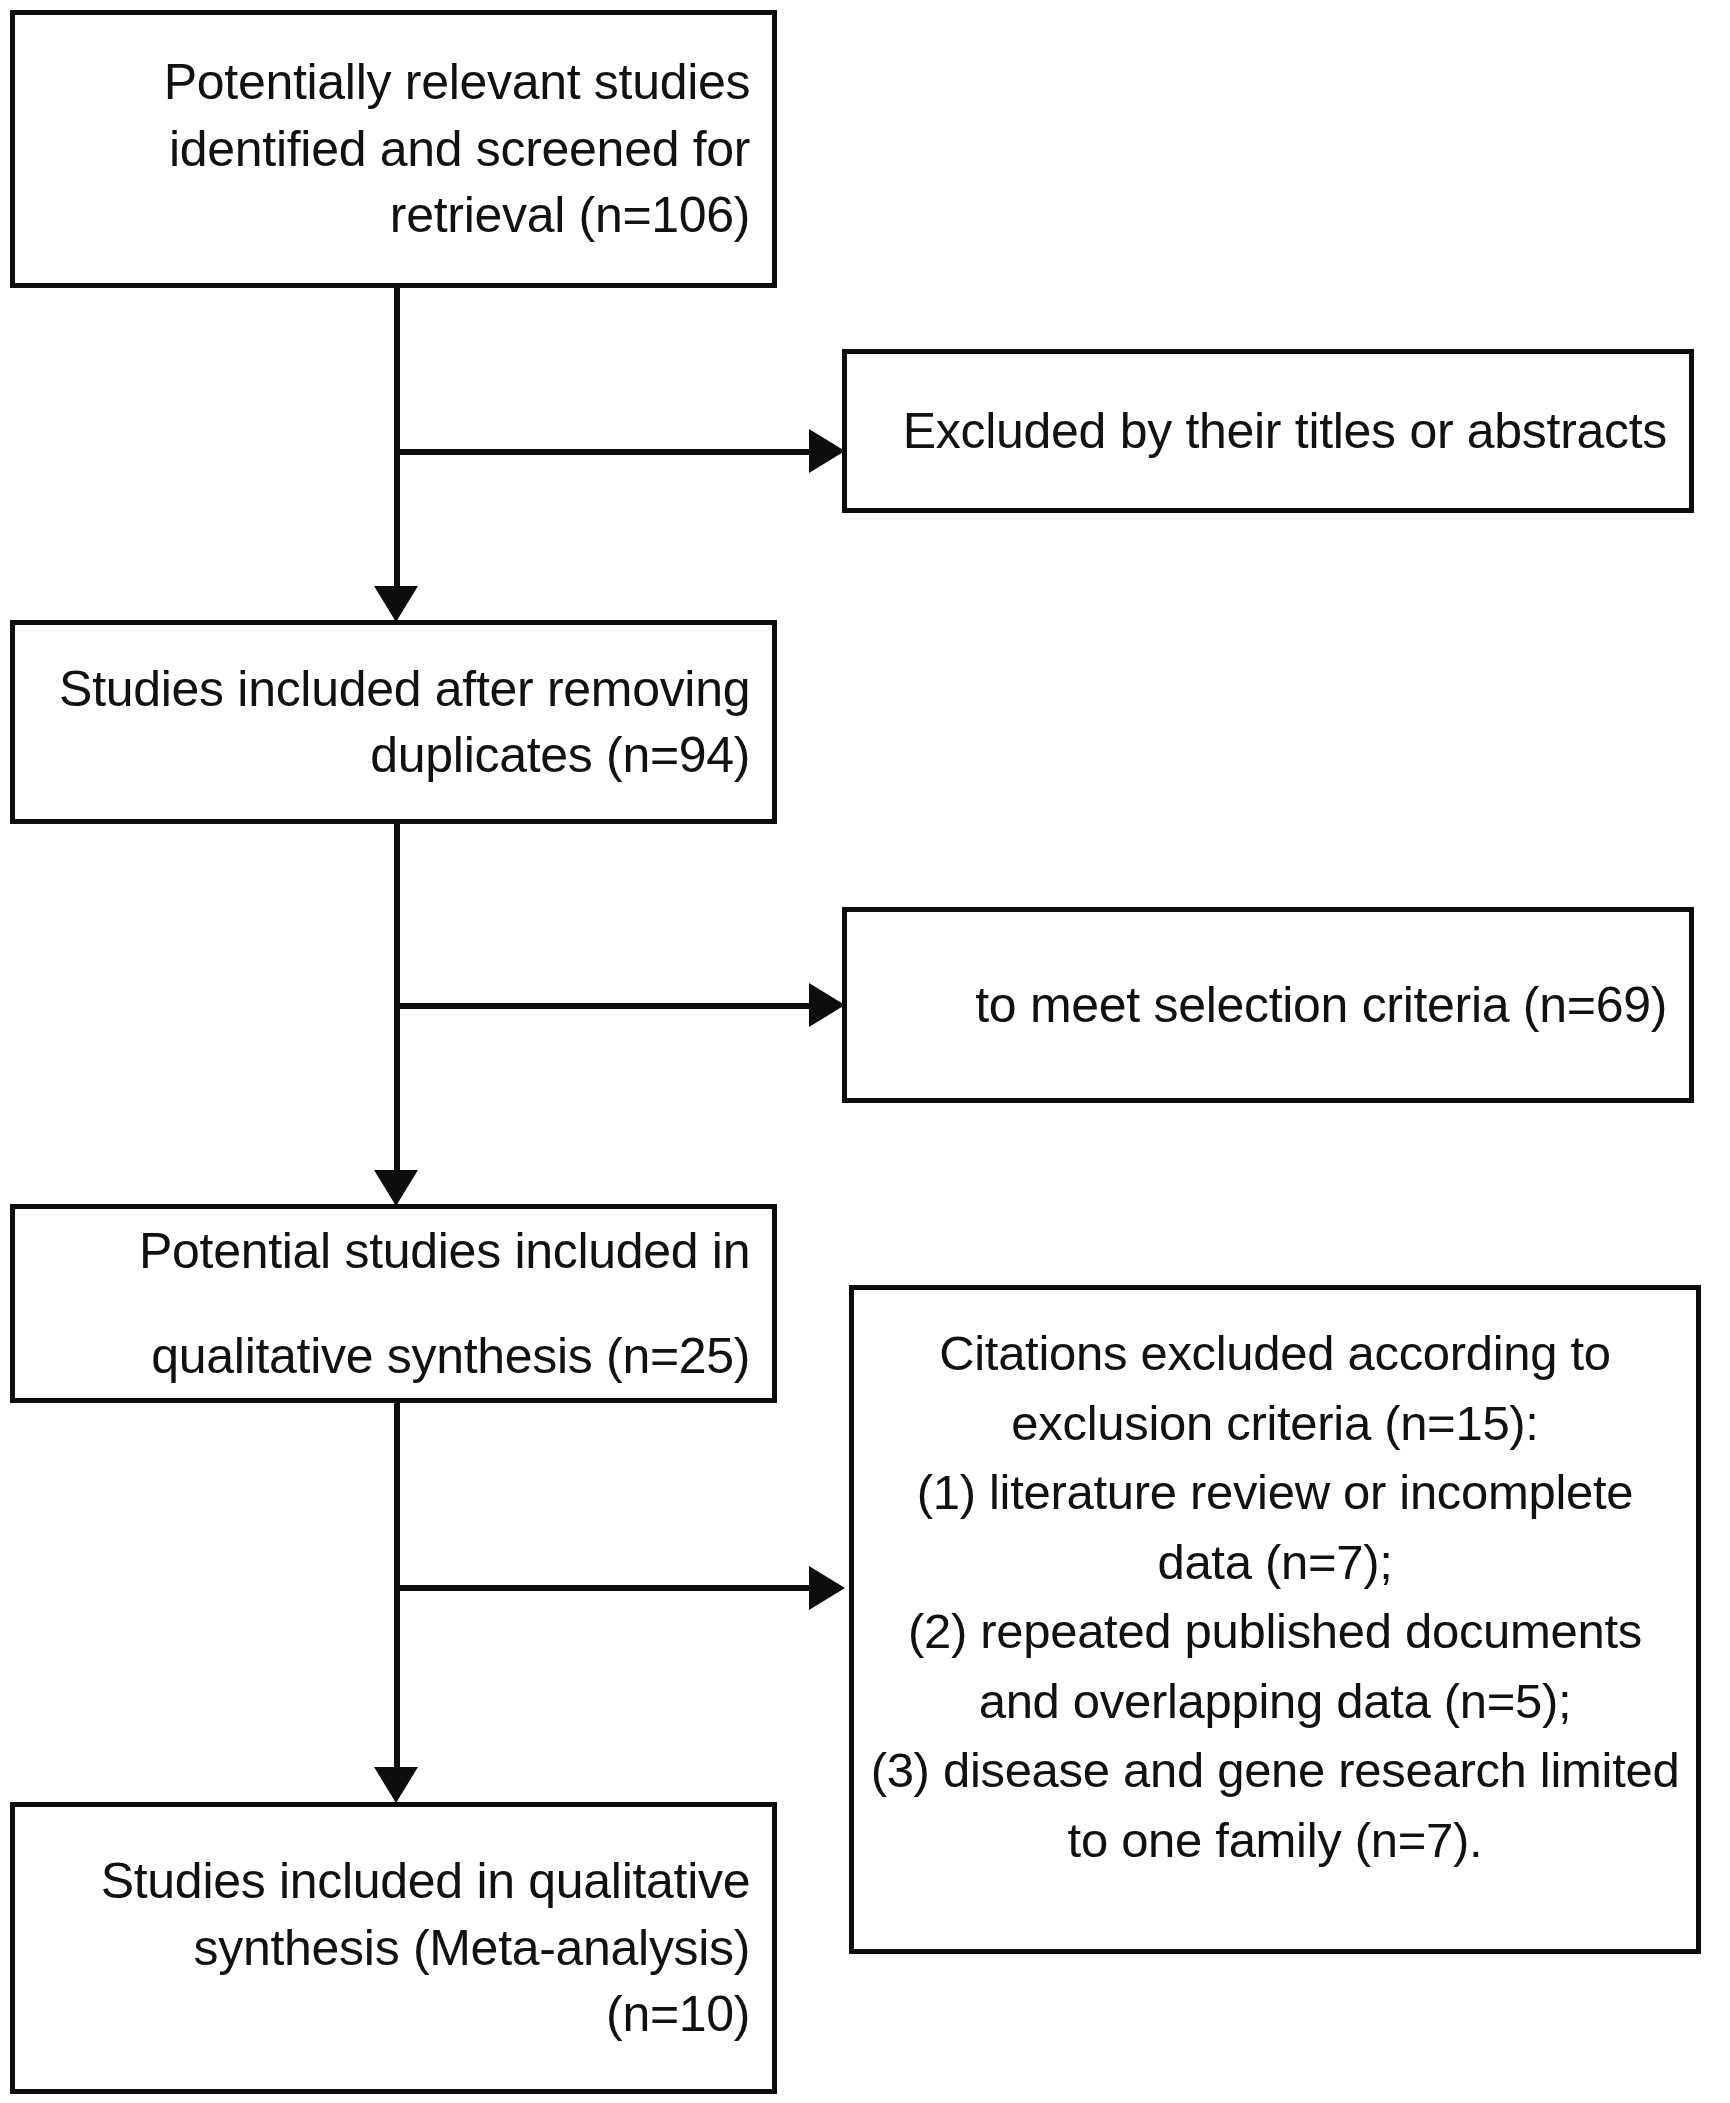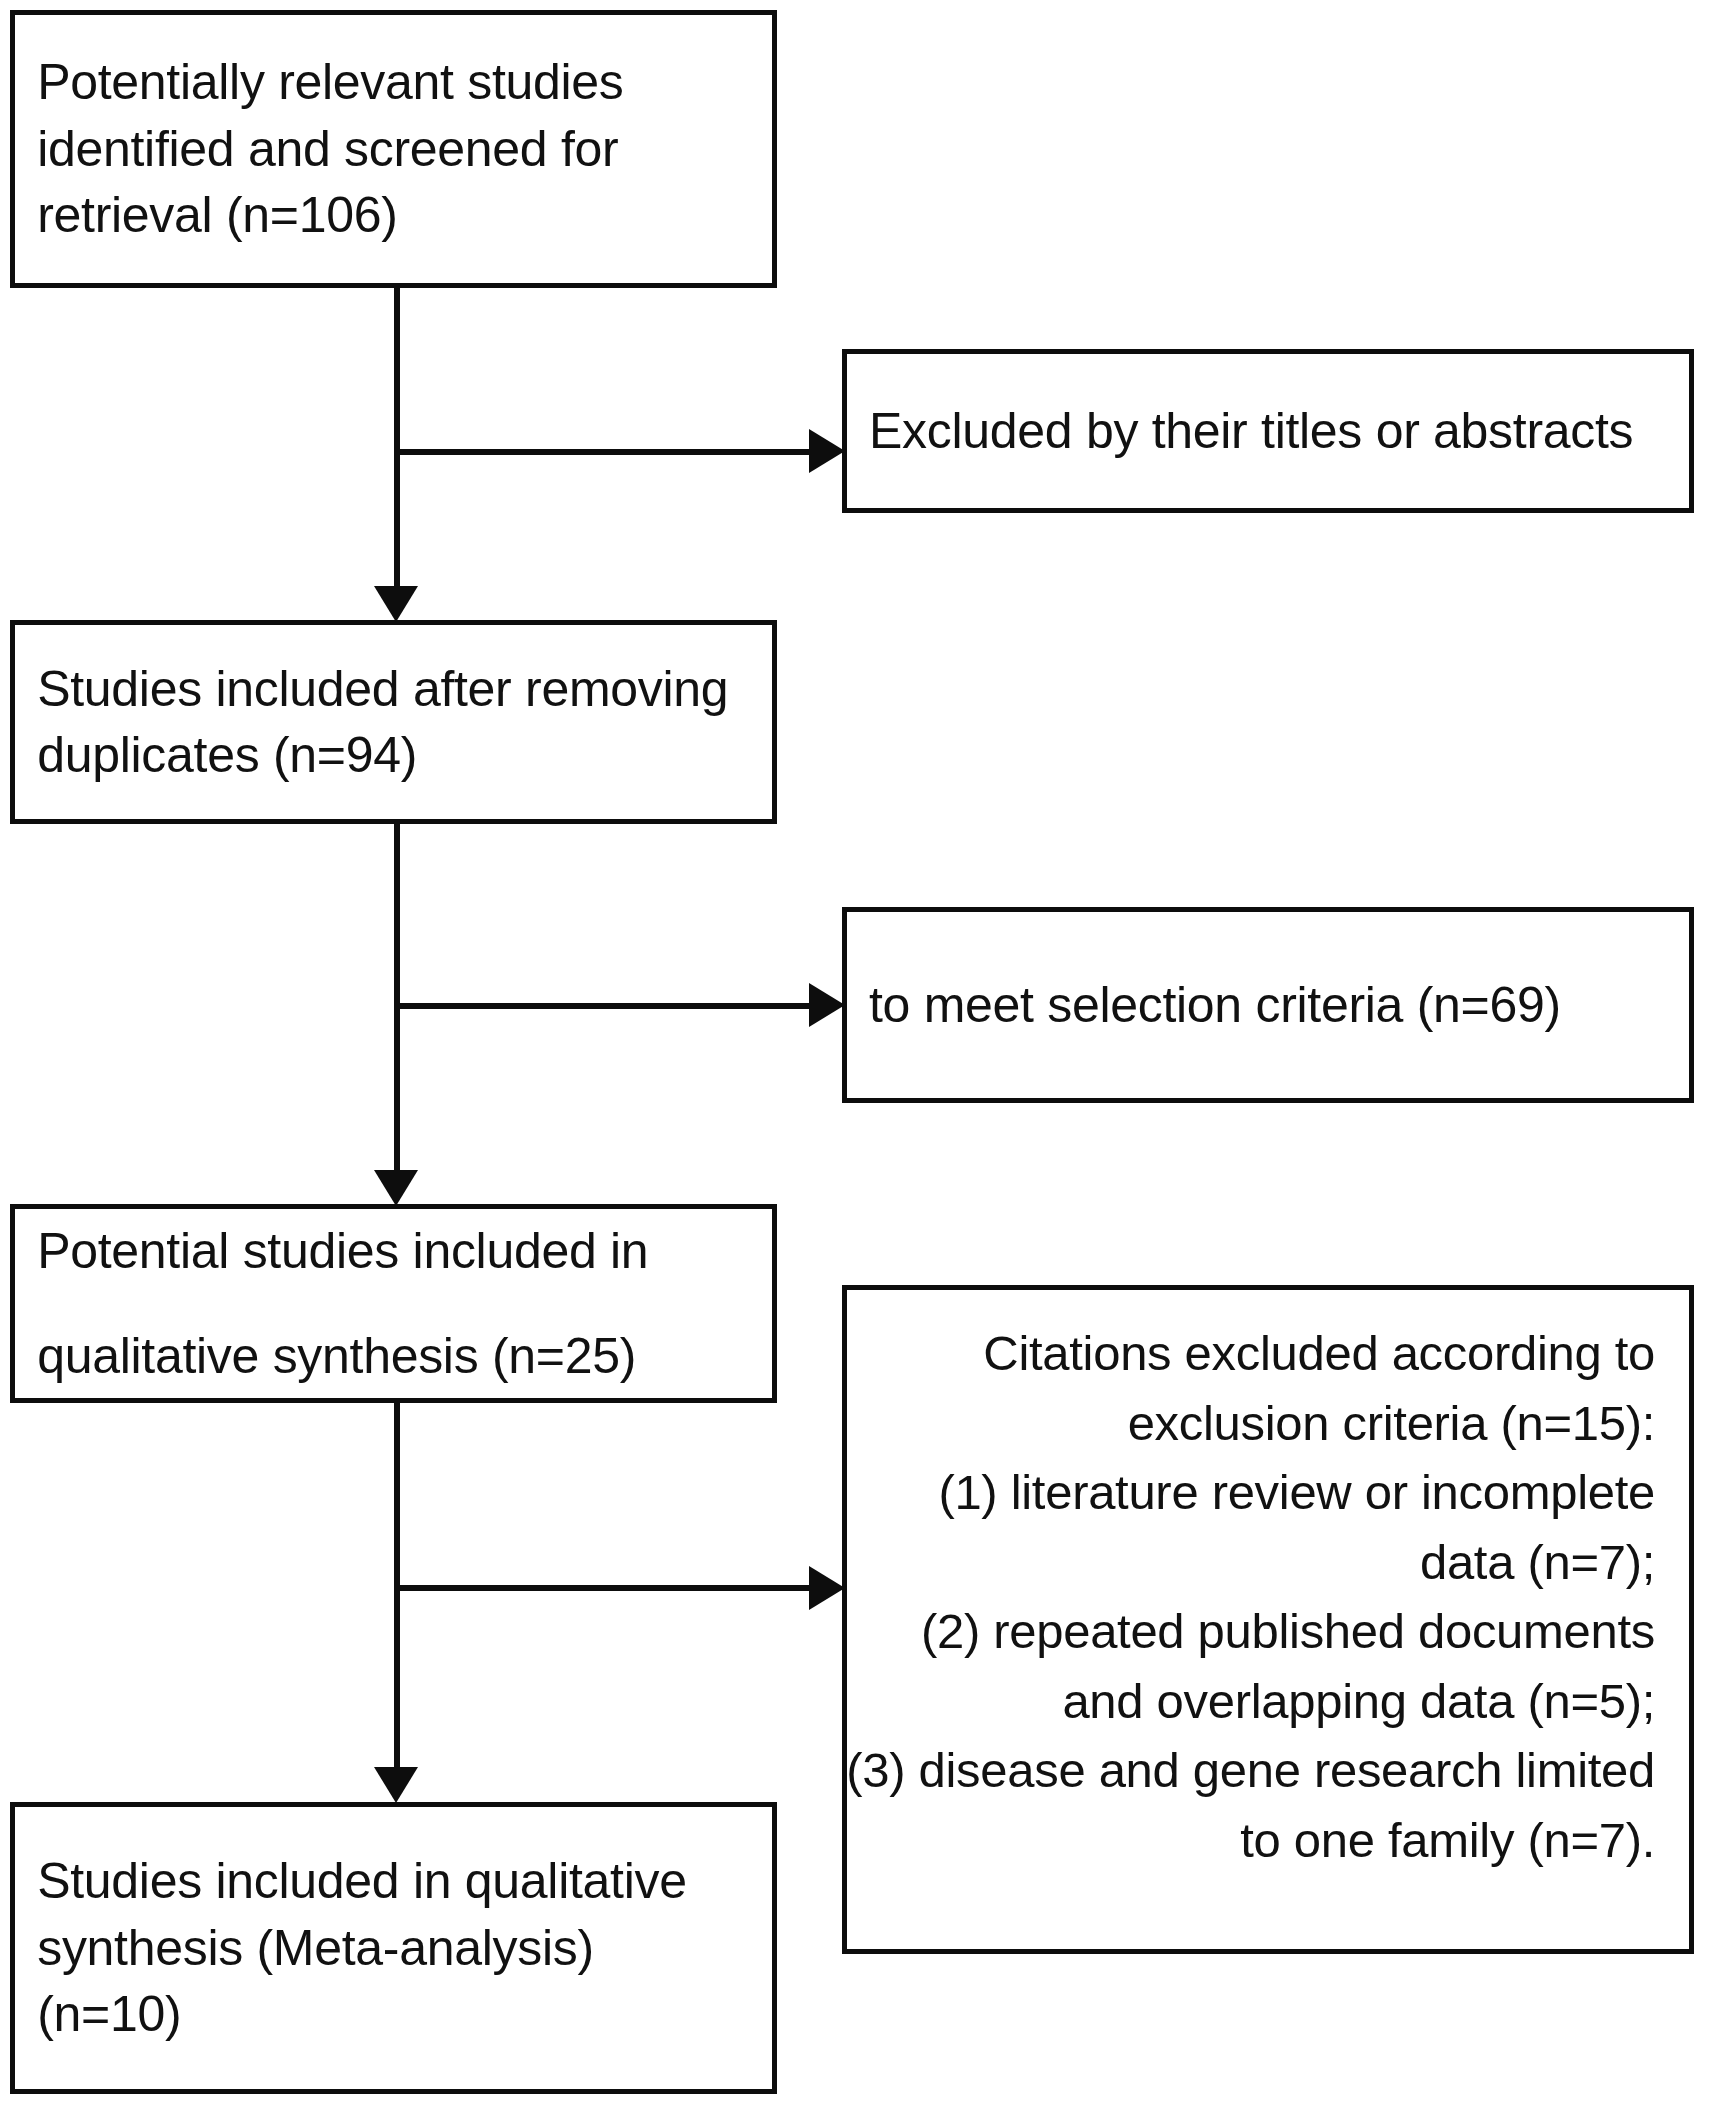--- a/index.html
+++ b/index.html
@@ -17,27 +17,28 @@
     overflow: hidden;
   }
   .flow-box {
     position: absolute;
     box-sizing: border-box;
     background: #ffffff;
     border: 5.1px solid #0d0d0d;
     display: flex;
     flex-direction: column;
     justify-content: center;
-    align-items: flex-start;
+    align-items: flex-end;
     padding: 7px 22px;
   }
   .flow-box.left-align {
-    align-items: flex-end;
+    align-items: center;
     justify-content: flex-start;
-    padding: 29px 34px;
+    padding: 29px 24px;
+    margin-left: 7px;
   }
   .box-line {
     color: #111111;
     font-size: 50px;
     line-height: 1.33;
     text-align: center;
     white-space: nowrap;
     letter-spacing: -0.3px;
   }
   .flow-box.left-align .box-line {

